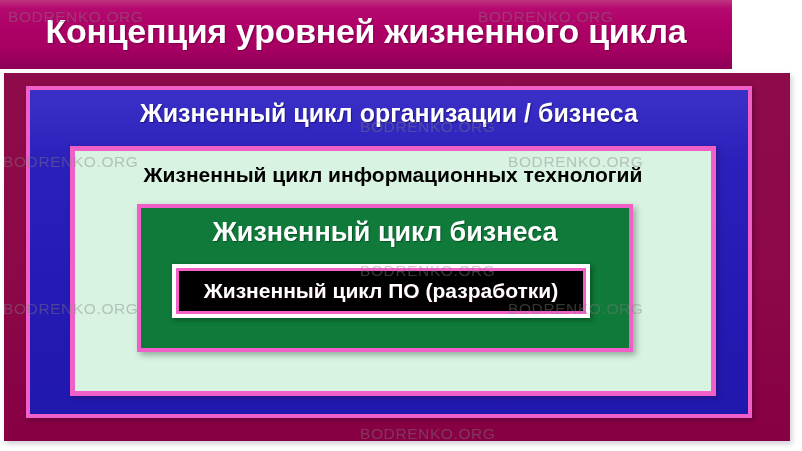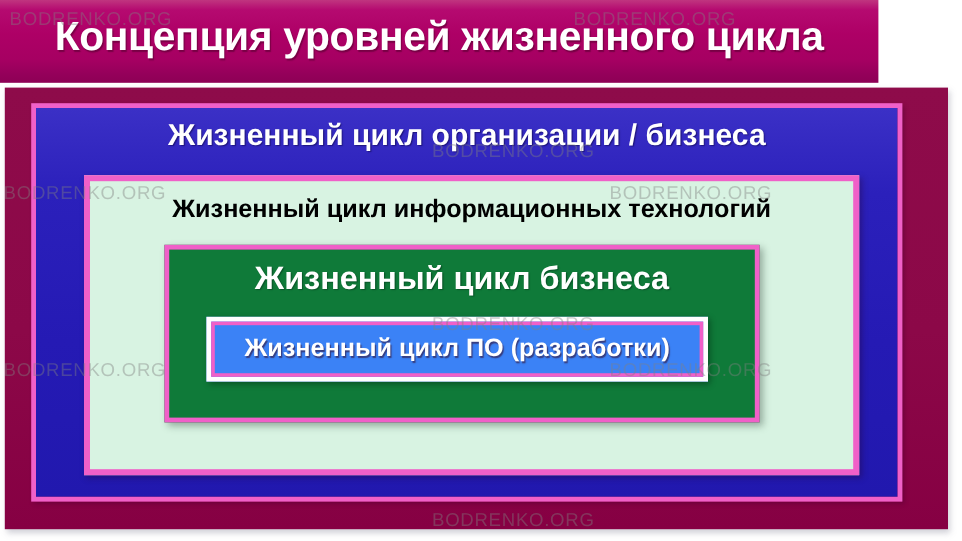--- a/index.html
+++ b/index.html
@@ -135,21 +135,21 @@
     text-shadow: 1px 1px 1px rgba(0,40,20,0.45);
   }
 
   
   #box-sw {
     position: absolute;
     left: 31px;
     top: 56px;
     width: 418px;
     height: 54px;
-    background: #3b82f6;
+    background: #000000;
     border: 4px solid #ffffff;
     outline: 0;
     box-sizing: border-box;
     box-shadow: 2px 2px 5px rgba(0,30,15,0.45);
   }
   #box-sw-inner {
     position: absolute;
     left: 0; top: 0; right: 0; bottom: 0;
     border: 3px solid #f060c8;
     box-sizing: border-box;

